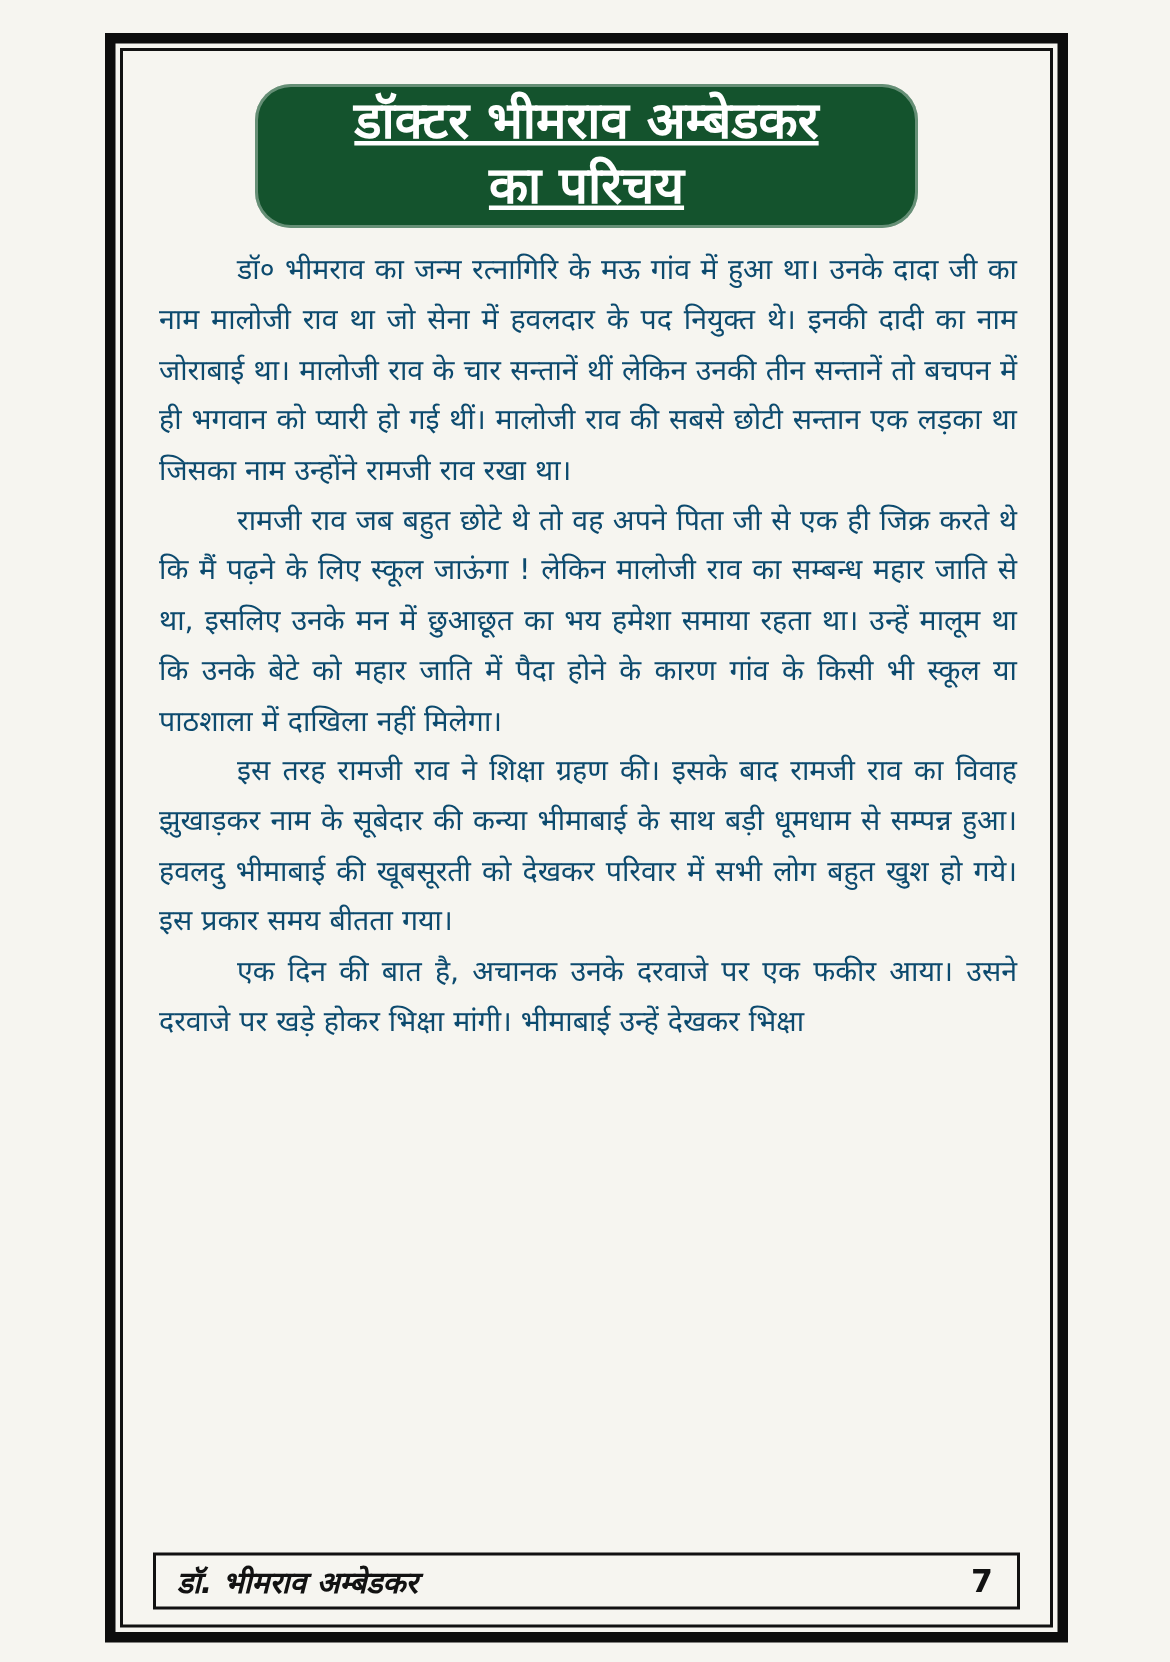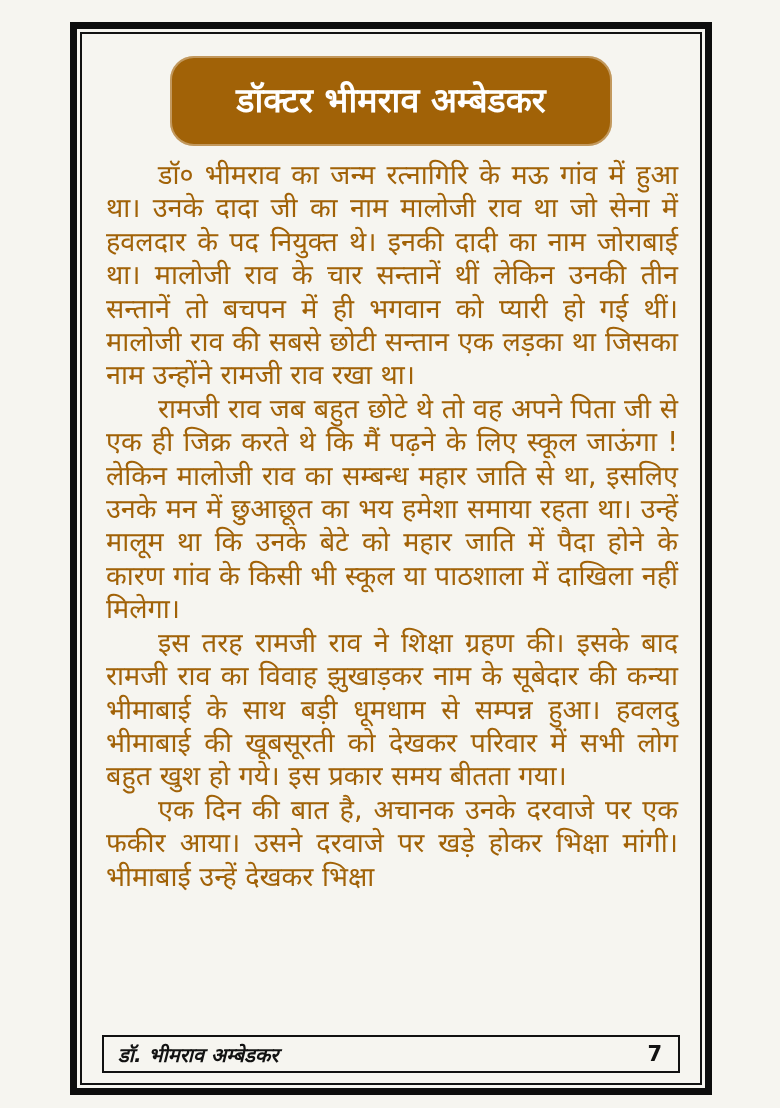--- a/index.html
+++ b/index.html
@@ -31,41 +31,42 @@
     border: 2px solid #121212;
     box-sizing: border-box;
     padding: 20px 18px 8px 18px;
     display: flex;
     flex-direction: column;
   }
   .title-banner {
     width: 442px;
     min-height: 90px;
     margin: 2px auto 10px auto;
-    background: #a16207;
+    background: #14532d;
     border-radius: 24px;
     box-shadow: inset 0 0 0 2px rgba(255,255,255,0.35);
     color: #ffffff;
     text-align: center;
     font-weight: bold;
     font-size: 34px;
     line-height: 43px;
     padding: 4px 10px 6px 10px;
     box-sizing: border-box;
     display: flex;
     flex-direction: column;
     justify-content: center;
+    text-decoration: underline;
   }
   .body-text {
     flex: 1 1 auto;
     padding: 2px 4px 0 6px;
-    font-size: 27px;
+    font-size: 19px;
     line-height: 33.4px;
     text-align: justify;
-    color: #a16207;
+    color: #0c4a6e;
     overflow: hidden;
   }
   .body-text p {
     margin: 0;
     text-indent: 52px;
   }
   .footer-box {
     flex: 0 0 auto;
     border: 2px solid #111111;
     height: 38px;
@@ -91,20 +92,21 @@
   }
 </style>
 </head>
 <body>
 
 <div class="page-frame">
   <div class="inner-frame">
 
     <div class="title-banner">
       <span>डॉक्टर भीमराव अम्बेडकर</span>
+      <span>का परिचय</span>
     </div>
 
     <div class="body-text">
         <p>डॉ० भीमराव का जन्म रत्नागिरि के मऊ गांव में हुआ था। उनके दादा जी का नाम मालोजी राव था जो सेना में हवलदार के पद नियुक्त थे। इनकी दादी का नाम जोराबाई था। मालोजी राव के चार सन्तानें थीं लेकिन उनकी तीन सन्तानें तो बचपन में ही भगवान को प्यारी हो गई थीं। मालोजी राव की सबसे छोटी सन्तान एक लड़का था जिसका नाम उन्होंने रामजी राव रखा था।</p>
         <p>रामजी राव जब बहुत छोटे थे तो वह अपने पिता जी से एक ही जिक्र करते थे कि मैं पढ़ने के लिए स्कूल जाऊंगा ! लेकिन मालोजी राव का सम्बन्ध महार जाति से था, इसलिए उनके मन में छुआछूत का भय हमेशा समाया रहता था। उन्हें मालूम था कि उनके बेटे को महार जाति में पैदा होने के कारण गांव के किसी भी स्कूल या पाठशाला में दाखिला नहीं मिलेगा।</p>
         <p>इस तरह रामजी राव ने शिक्षा ग्रहण की। इसके बाद रामजी राव का विवाह झुखाड़कर नाम के सूबेदार की कन्या भीमाबाई के साथ बड़ी धूमधाम से सम्पन्न हुआ। हवलदु भीमाबाई की खूबसूरती को देखकर परिवार में सभी लोग बहुत खुश हो गये। इस प्रकार समय बीतता गया।</p>
         <p>एक दिन की बात है, अचानक उनके दरवाजे पर एक फकीर आया। उसने दरवाजे पर खड़े होकर भिक्षा मांगी। भीमाबाई उन्हें देखकर भिक्षा</p>
       </div>
 
     <div class="footer-box">

